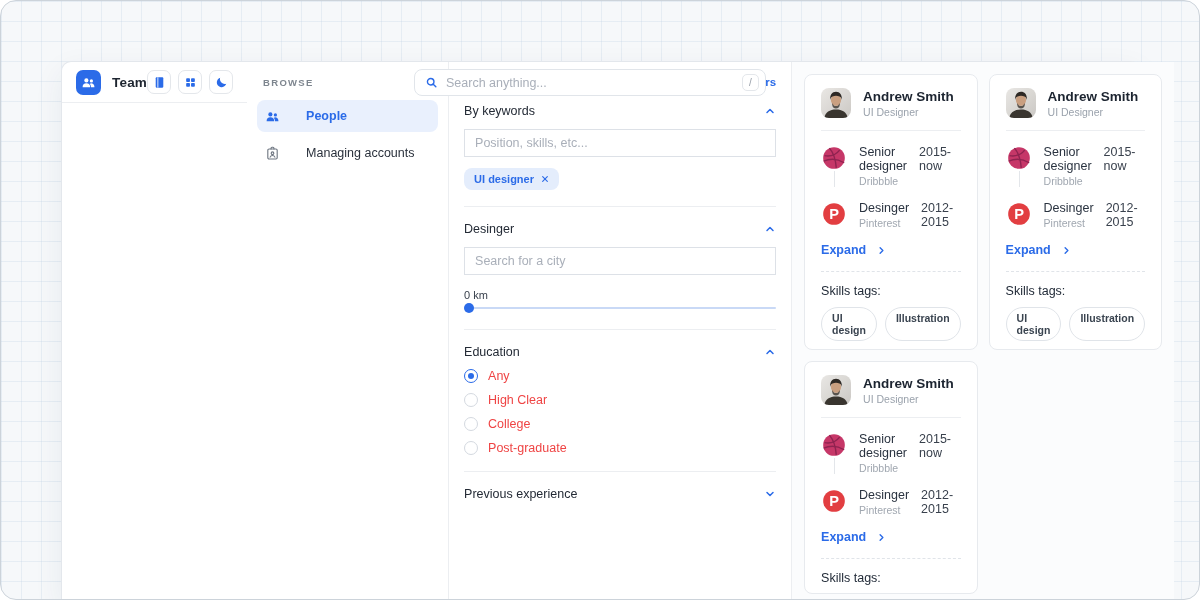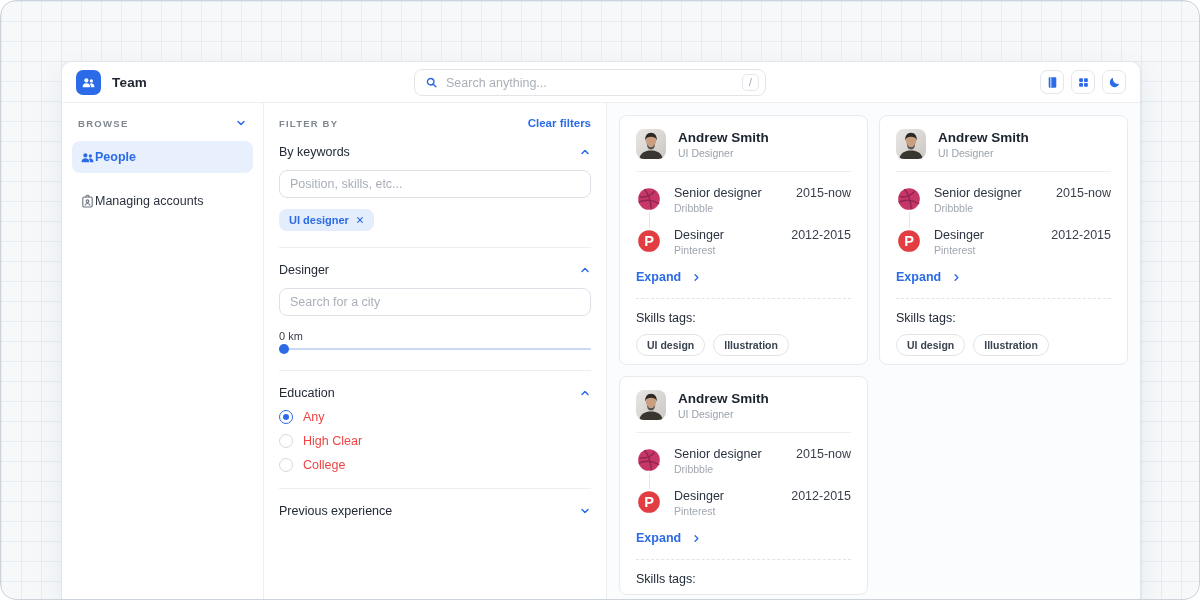--- a/index.html
+++ b/index.html
@@ -13,21 +13,21 @@
       linear-gradient(to bottom, rgba(205,218,233,.38) 1px, transparent 1px);
     background-size:20px 20px;
     overflow:hidden;
   }
 
   .window {
     position:absolute; left:60px; top:60px; width:1080px; bottom:-1px;
     background:#fff; border:1px solid #e3e7ec; border-bottom:none;
     border-radius:10px 10px 0 0;
     box-shadow:0 10px 30px rgba(30,50,90,.07);
-    display:flex; flex-direction:column;
+    display:flex; flex-direction:row;
   }
 
   
   .hdr { position:relative; height:41px; border-bottom:1px solid #eceef1; display:flex; align-items:center; padding:0 14px; flex:none; }
   .brand { display:flex; align-items:center; gap:11px; }
   .logo { width:25px; height:25px; border-radius:7px; background:#2b6be8; display:flex; align-items:center; justify-content:center; }
   .logo svg { width:15px; height:15px; }
   .brand-title { font-size:13.5px; font-weight:bold; color:#1e2530; letter-spacing:.2px; }
 
   .searchbox {
@@ -44,35 +44,35 @@
   .icon-btn { width:24px; height:24px; border:1px solid #e4e7eb; border-radius:7px; background:#fff; display:flex; align-items:center; justify-content:center; color:#2b6be8; cursor:pointer; }
   .icon-btn svg { width:13px; height:13px; }
 
   
   .cols { flex:1; display:flex; min-height:0; }
 
   aside.sidebar { width:202px; flex:none; border-right:1px solid #eceef1; padding:14px 10px; }
   .browse-row { display:flex; align-items:center; justify-content:space-between; padding:0 6px; margin-bottom:12px; cursor:pointer; }
   .browse-label { font-size:9.5px; font-weight:bold; letter-spacing:1.3px; color:#7e868f; }
   .chev { width:12px; height:12px; }
-  .side-item { display:flex; align-items:center; gap:0; height:27px; padding:16px 8px; border-radius:8px; font-size:12.5px; color:#2a313c; cursor:pointer; margin-bottom:12px; }
+  .side-item { display:flex; align-items:center; gap:26px; height:27px; padding:16px 8px; border-radius:8px; font-size:12.5px; color:#2a313c; cursor:pointer; margin-bottom:5px; }
   .side-item svg { width:15px; height:15px; color:#6e7681; flex:none; }
   .side-item.active { background:#e9f0fd; color:#2b6be8; font-weight:bold;}
   .side-item.active svg { color:#2b6be8; }
   .badge-beta { margin-left:auto; background:#e4edfc; color:#2b6be8; font-size:9.5px; font-weight:bold; padding:3px 9px; border-radius:9px; }
 
   
   section.filters { width:343px; flex:none; border-right:1px solid #eceef1; padding:14px 15px; overflow:hidden; }
   .filter-top { display:flex; align-items:center; justify-content:space-between; margin-bottom:16px; }
   .filter-by { font-size:9.5px; font-weight:bold; letter-spacing:1.2px; color:#7e868f; }
   .clear-link { font-size:11.5px; font-weight:bold; color:#2b6be8; cursor:pointer; }
 
   .fsec-head { display:flex; align-items:center; justify-content:space-between; cursor:pointer; }
   .fsec-title { font-size:12.5px; color:#232a35; }
-  .finput { width:100%; height:28px; border:1px solid #dde1e7; border-radius:8px; padding:0 10px; font-size:12.5px; color:#30363f; outline:none; margin-top:11px; font-family:inherit; }
+  .finput { width:100%; height:28px; border:1px solid #dde1e7; border-radius:0; padding:0 10px; font-size:12.5px; color:#30363f; outline:none; margin-top:11px; font-family:inherit; }
   .finput::placeholder { color:#a9afb9; }
 
   .tagrow { margin-top:11px; }
   .tag { display:inline-flex; align-items:center; gap:7px; background:#e4edfc; color:#2b6be8; font-size:11px; font-weight:bold; border-radius:8px; padding:5px 10px; cursor:pointer; }
   .tag svg { width:8px; height:8px; }
 
   .fdivider { border:none; border-top:1px solid #eceef1; margin:16px 0 15px; }
 
   .km-label { font-size:11px; color:#39414d; margin-top:14px; }
   .slider { position:relative; height:10px; margin-top:2px; cursor:pointer; }
@@ -246,20 +246,24 @@
           <span class="radio-dot"></span>
           <span class="radio-label">Any</span>
         </div>
         <div class="radio-row">
           <span class="radio-dot"></span>
           <span class="radio-label">High Clear</span>
         </div>
         <div class="radio-row">
           <span class="radio-dot"></span>
           <span class="radio-label">College</span>
+        </div>
+        <div class="radio-row">
+          <span class="radio-dot"></span>
+          <span class="radio-label">Post-graduate</span>
         </div>
 
         <hr class="fdivider">
 
         <div class="fsec-head">
           <span class="fsec-title">Previous experience</span>
           <svg class="chev" viewBox="0 0 24 24" fill="none" stroke="#2b6be8" stroke-width="3" stroke-linecap="round" stroke-linejoin="round">
               <polyline points="6,9 12,15 18,9"></polyline>
             </svg>
         </div>

